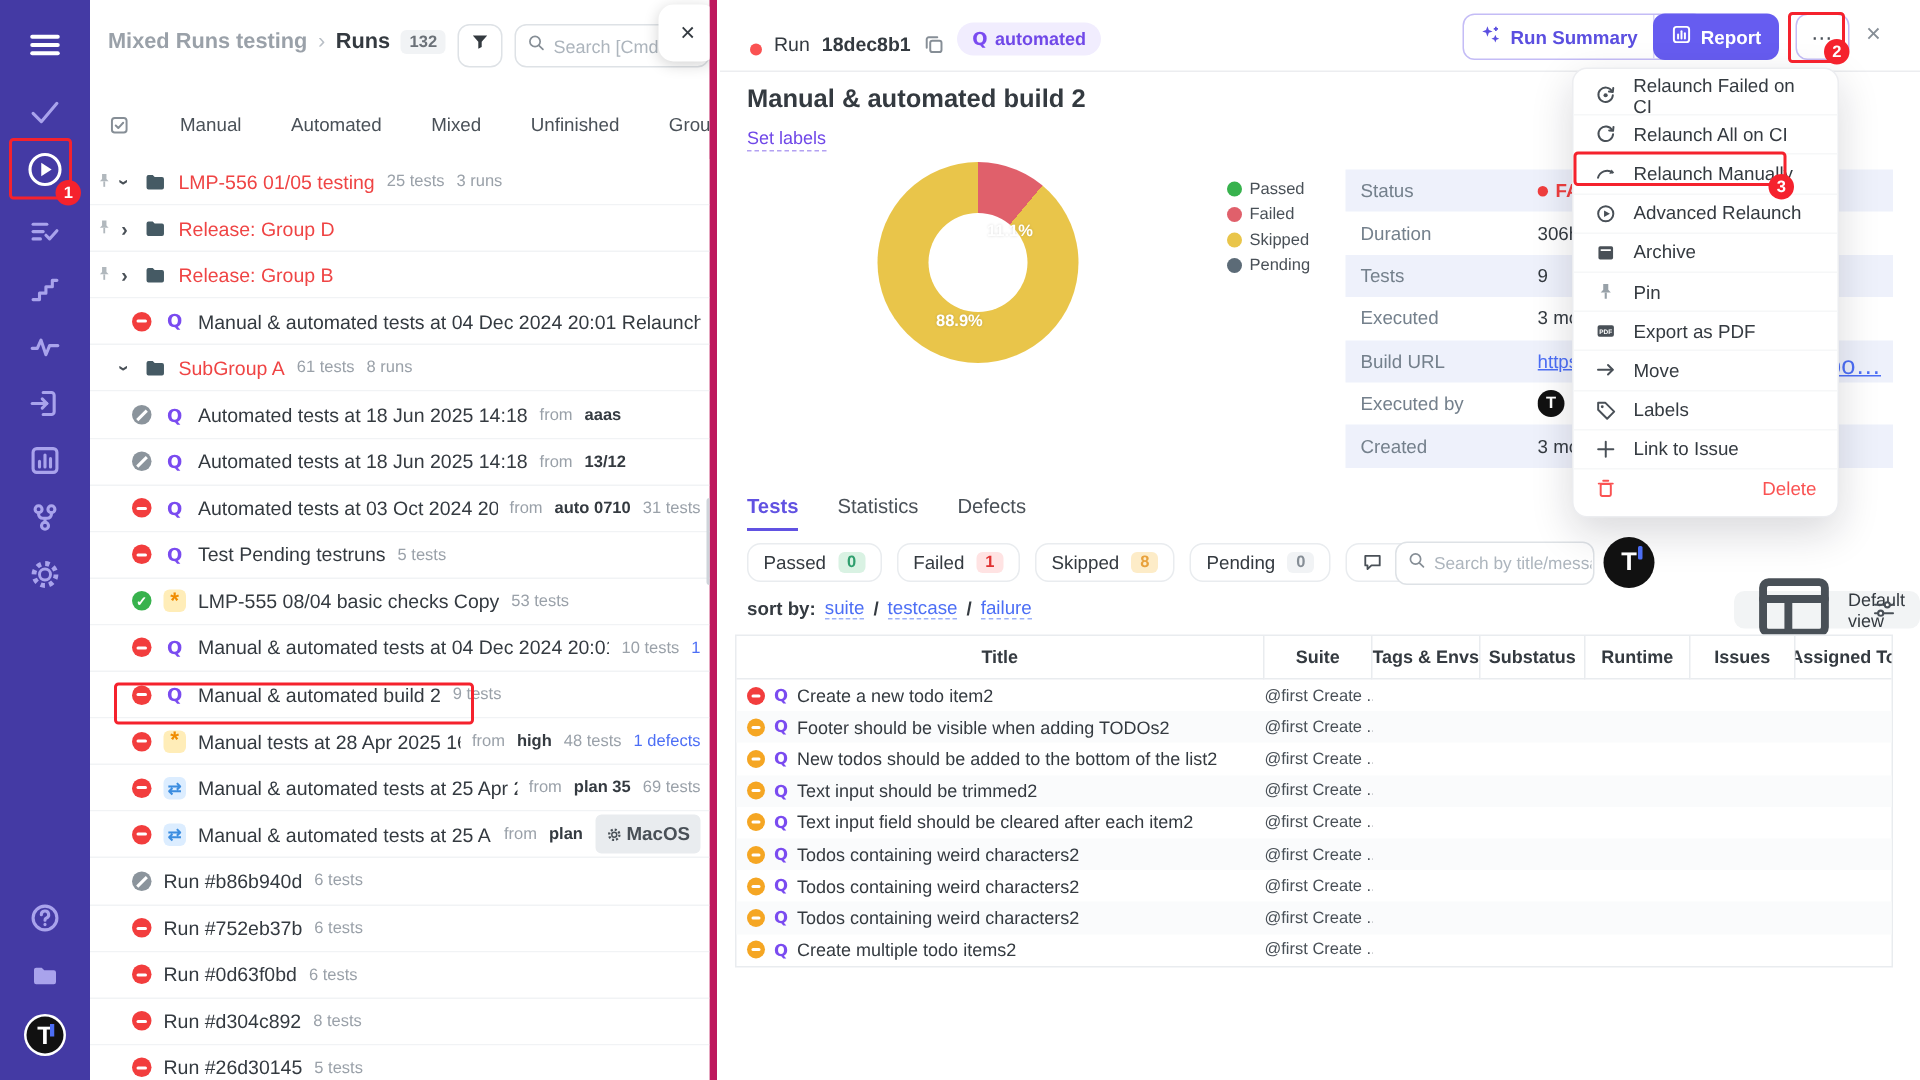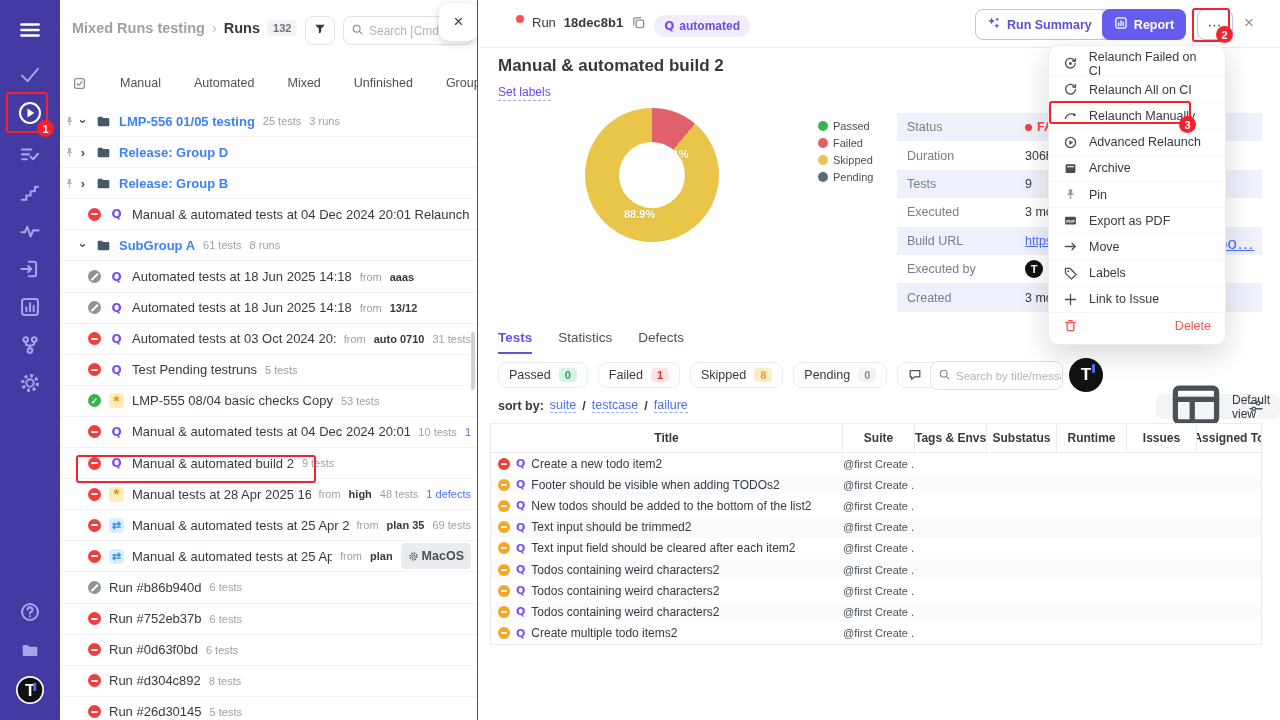--- a/index.html
+++ b/index.html
@@ -6,21 +6,21 @@
   html,body { background:#fff; }
   .screen{ position:relative; width:1280px; height:720px; overflow:hidden;
     font-family:"Liberation Sans", sans-serif; background:#fff; color:#343a40; }
 
   
   .sidebar{ position:absolute; left:0; top:0; width:60px; height:720px; background:#443aa4; }
   .sb-ic{ position:absolute; left:50%; transform:translate(-50%,-50%); width:22px; height:22px; display:flex; align-items:center; justify-content:center; }
   .sb-ic svg{ width:100%; height:100%; }
 
   
-  .runs-panel{ position:absolute; left:60px; top:0; width:418px; height:720px; background:#fff; border-right:1px solid #be185d; overflow:hidden; }
+  .runs-panel{ position:absolute; left:60px; top:0; width:418px; height:720px; background:#fff; border-right:5px solid #be185d; overflow:hidden; }
   .crumb{ position:absolute; left:12px; top:20px; font-size:14.5px; display:flex; align-items:center; gap:7px; white-space:nowrap; }
   .crumb .proj{ color:#9aa1a9; font-weight:600; }
   .crumb .sep{ color:#b9bfc6; }
   .crumb .page{ color:#343a40; font-weight:700; }
   .crumb .cnt{ background:#f1f3f5; color:#6b7178; font-size:11px; font-weight:700; padding:2px 6px; border-radius:4px; }
   .filter-btn{ position:absolute; left:245px; top:16px; width:30px; height:29px; border:1px solid #dee2e6; border-radius:8px; background:#fff; display:flex; align-items:center; justify-content:center; }
   .lsearch{ position:absolute; left:283px; top:16px; width:130px; height:29px; border:1px solid #dee2e6; border-radius:8px; display:flex; align-items:center; gap:5px; padding:0 7px; overflow:hidden; background:#fff; }
   .lsearch input{ border:none; outline:none; font-size:12px; color:#868e96; width:100px; font-family:"Liberation Sans",sans-serif; }
   .lsearch input::placeholder{ color:#adb5bd; }
   .close-card{ position:absolute; left:379px; top:3px; width:39px; height:38px; background:#fff; border-radius:10px; box-shadow:0 2px 10px rgba(0,0,0,.18); display:flex; align-items:center; justify-content:center; font-size:17px; color:#343a40; }
@@ -28,40 +28,40 @@
   .ltab-chip{ background:#d6f1e2; color:#2f9e6e; padding:4px 9px; border-radius:6px; font-weight:600; }
   .runs-list{ position:absolute; left:0; top:106px; right:0; }
   .rrow{ position:relative; height:31.1px; display:flex; align-items:center; gap:8px; border-bottom:1px solid #f1f3f5; padding-right:6px; background:#fff; }
   .rrow.group{ padding-left:18px; }
   .rrow.run{ padding-left:28px; }
   .pin-ab{ position:absolute; left:3px; top:8px; width:13px; height:13px; opacity:.75; }
   .chev{ width:10px; color:#495057; font-size:13px; font-weight:700; display:inline-flex; justify-content:center; }
   .chev.down{ transform:rotate(90deg); }
   .fold svg{ width:15px; height:15px; }
   .rtitle{ font-size:13px; color:#343a40; white-space:nowrap; overflow:hidden; }
-  .group .rtitle{ font-weight:700; color:#3b82f6; }
+  .group .rtitle{ font-weight:400; color:#ef4444; }
   .bdg{ font-size:11px; color:#9aa1a9; white-space:nowrap; }
   .bdg.strong{ color:#343a40; font-weight:700; }
   .bdg.blue{ color:#4c6ef5; }
   .bdg.chip{ background:#e9ecef; color:#495057; border-radius:4px; padding:2px 6px; display:inline-flex; align-items:center; gap:3px; font-weight:600; }
   .stc{ width:13px; height:13px; min-width:13px; border-radius:50%; display:inline-flex; align-items:center; justify-content:center; }
   .stc::after{ content:""; background:#fff; }
   .st-failed{ background:#f23d3d; } .st-failed::after{ width:7px; height:2px; border-radius:1px; }
   .st-canceled{ background:#8b949c; } .st-canceled::after{ width:9px; height:1.5px; transform:rotate(-45deg); }
   .st-passed{ background:#37b24d; } .st-passed::after{ content:"✓"; background:none; color:#fff; font-size:9px; font-weight:700; }
   .ticon{ width:15px; min-width:15px; height:15px; display:inline-flex; align-items:center; justify-content:center; border-radius:4px; }
   .t-q{ color:#7a4bf0; font-weight:800; font-size:12px; font-family:"DejaVu Sans",sans-serif; }
   .t-spark{ background:#ffedb8; color:#f08c00; font-size:15px; font-weight:700; line-height:22px; }
   .t-sync{ background:#dcedff; color:#3b8de0; font-size:11px; font-weight:700; }
   .scroll-thumb{ position:absolute; left:411px; top:332px; width:4px; height:58px; background:#ced4da; border-radius:2px; }
 
   
   .main{ position:absolute; left:480px; top:0; width:800px; height:720px; background:#fff; }
   .topbar{ position:absolute; left:0; top:0; width:800px; height:48px; border-bottom:1px solid #ecedf0; }
-  .run-id-wrap{ position:absolute; left:36px; top:15px; display:flex; align-items:flex-start; gap:8px; font-size:13px; }
+  .run-id-wrap{ position:absolute; left:20px; top:15px; display:flex; align-items:flex-end; gap:8px; font-size:13px; }
   .dot-failed{ width:8px; height:8px; border-radius:50%; background:#fa5252; }
   .runid{ font-weight:700; color:#343a40; }
   .copy-ic{ width:15px; height:15px; }
   .auto-chip{ display:inline-flex; align-items:center; gap:5px; background:#f1edfe; color:#7048e8; font-size:12px; font-weight:600; border-radius:12px; padding:4px 10px; }
   .btn-summary{ position:absolute; left:495px; top:9px; height:31px; border:1px solid #c4bcf6; border-radius:8px; display:flex; align-items:center; color:#5b4fe0; font-size:12.5px; font-weight:700; background:#fff; }
   .btn-summary .seg{ padding:0 10px; display:flex; align-items:center; gap:6px; }
   .btn-summary .divv{ width:1px; height:100%; background:#d9d4fa; }
   .btn-summary .dots{ padding:0 9px; font-size:14px; letter-spacing:1px; }
   .btn-report{ position:absolute; left:622px; top:9px; height:31px; width:84px; background:#665cf0; border-radius:8px; color:#fff; font-size:12.5px; font-weight:700; display:flex; align-items:center; justify-content:center; gap:6px; border:none; }
   .btn-more{ position:absolute; left:717px; top:9px; height:31px; width:36px; border:1px solid #c4bcf6; border-radius:8px; background:#fff; color:#4a5158; font-size:14px; display:flex; align-items:center; justify-content:center; letter-spacing:1px; }

